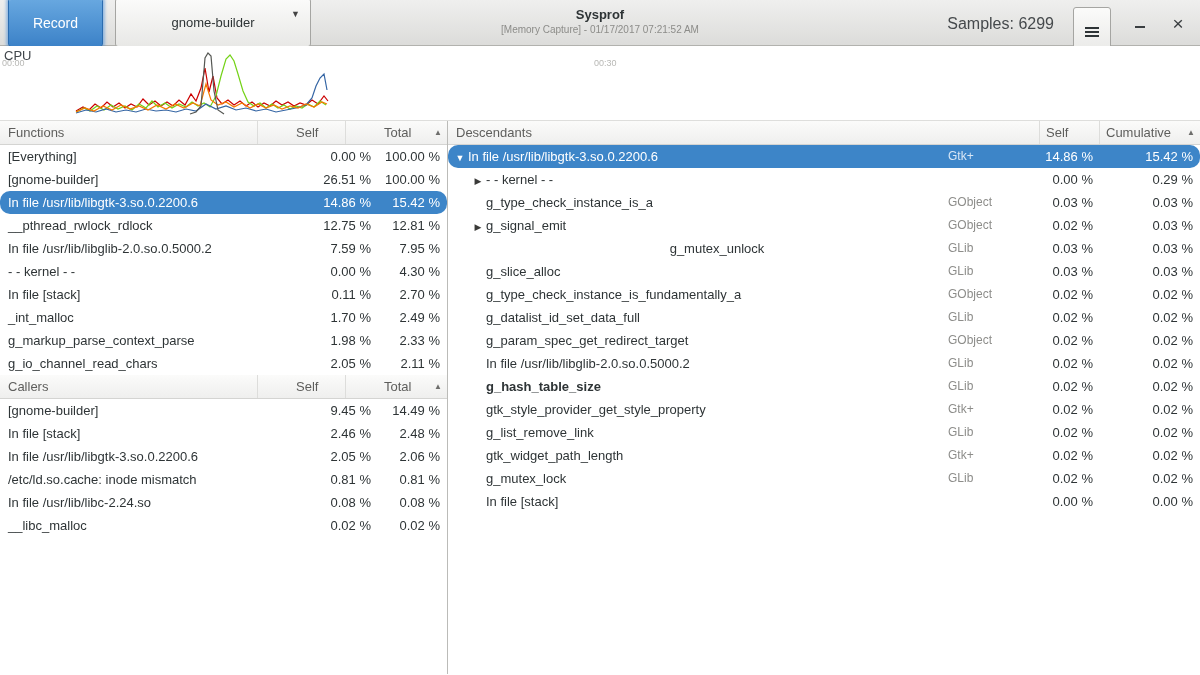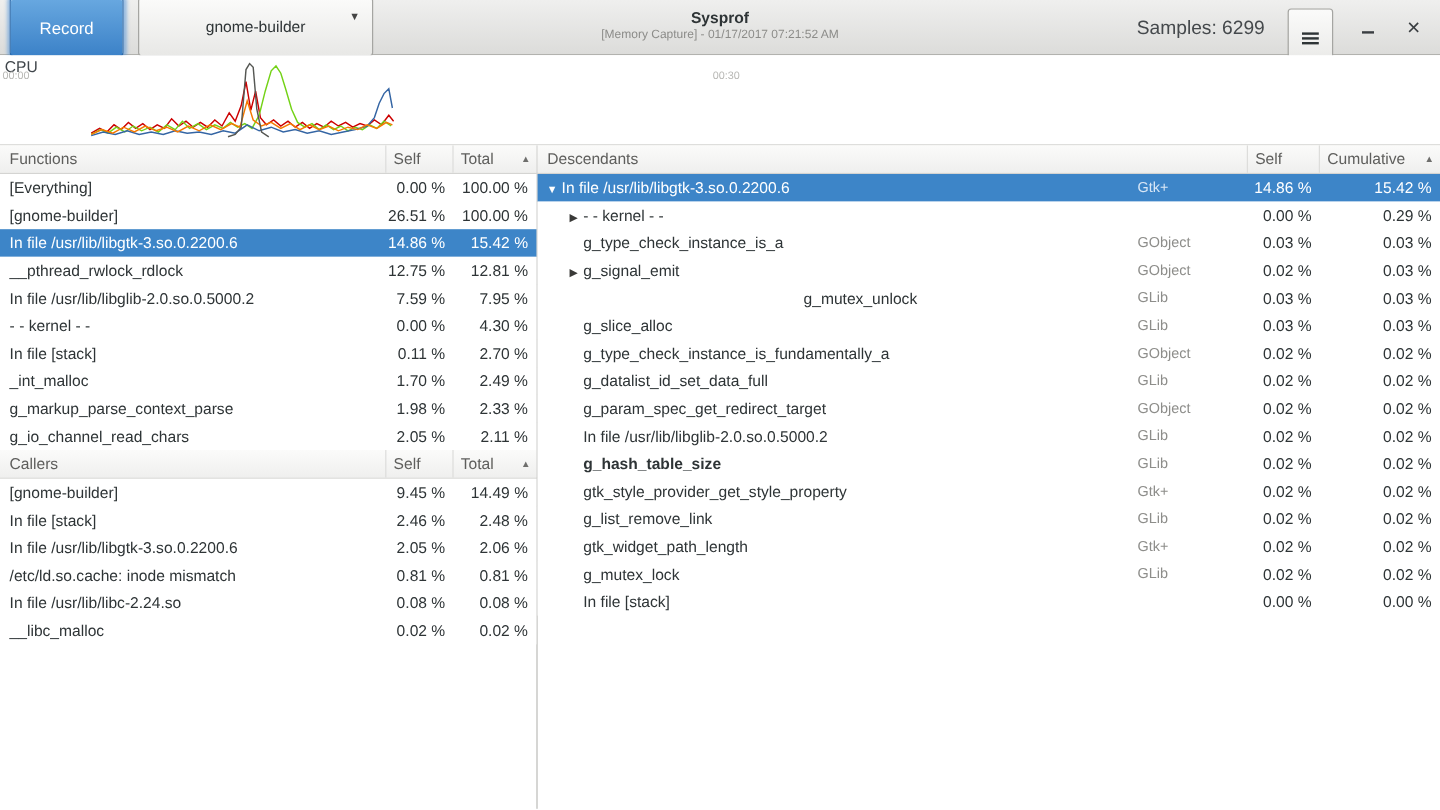--- a/index.html
+++ b/index.html
@@ -52,35 +52,35 @@
   .left-pane { width:448px; border-right:1px solid #bbbbb8; }
   .right-pane { flex:1; }
 
   
   .thead {
     display:grid; height:24px; line-height:23px;
     background:linear-gradient(to bottom,#fbfbfa,#efefee);
     border-bottom:1px solid #d4d4d2;
     color:#5e5e5c; font-size:13px;
   }
-  .fc-head { grid-template-columns:1fr 56px 69px; }
+  .fc-head { grid-template-columns:1fr 56px 69px;gap:32px; }
   .d-head  { grid-template-columns:1fr 60px 100px; }
   .hcell { padding-left:8px; border-right:1px solid #dddddb; overflow:hidden; white-space:nowrap; }
   .hcell.hnum { padding-left:6px; }
   .hcell.last { border-right:none; display:flex; justify-content:space-between; align-items:center; padding-right:5px; }
   .sort-arrow { font-size:8px; color:#6e6e6c; }
 
   .trow { display:grid; height:23px; line-height:23px; background:#ffffff; }
   .fc-rows .trow { grid-template-columns:1fr 56px 69px; }
   .d-rows  .trow { grid-template-columns:1fr 92px 60px 100px; }
   .cell { overflow:hidden; white-space:nowrap; }
   .cname { padding-left:8px; }
   .num { text-align:right; padding-right:7px; }
   .cat { text-align:left; padding-right:8px; color:#8d8d8a; font-size:12px; }
-  .trow.selected { background:#3d85c8; color:#ffffff; }
+  .trow.selected { background:#3d85c8; color:#ffffff;border-radius:10px; }
   .trow.selected .cat { color:#d9e7f6; }
   .expander { display:inline-block; width:16px; text-align:center; font-size:9px; color:#3a3a38; vertical-align:baseline; }
   .trow.selected .expander { color:#ffffff; }
 </style>
 </head>
 <body>
 
 <div class="headerbar">
   <button class="btn record-btn">Record</button>
   <button class="btn process-btn">

